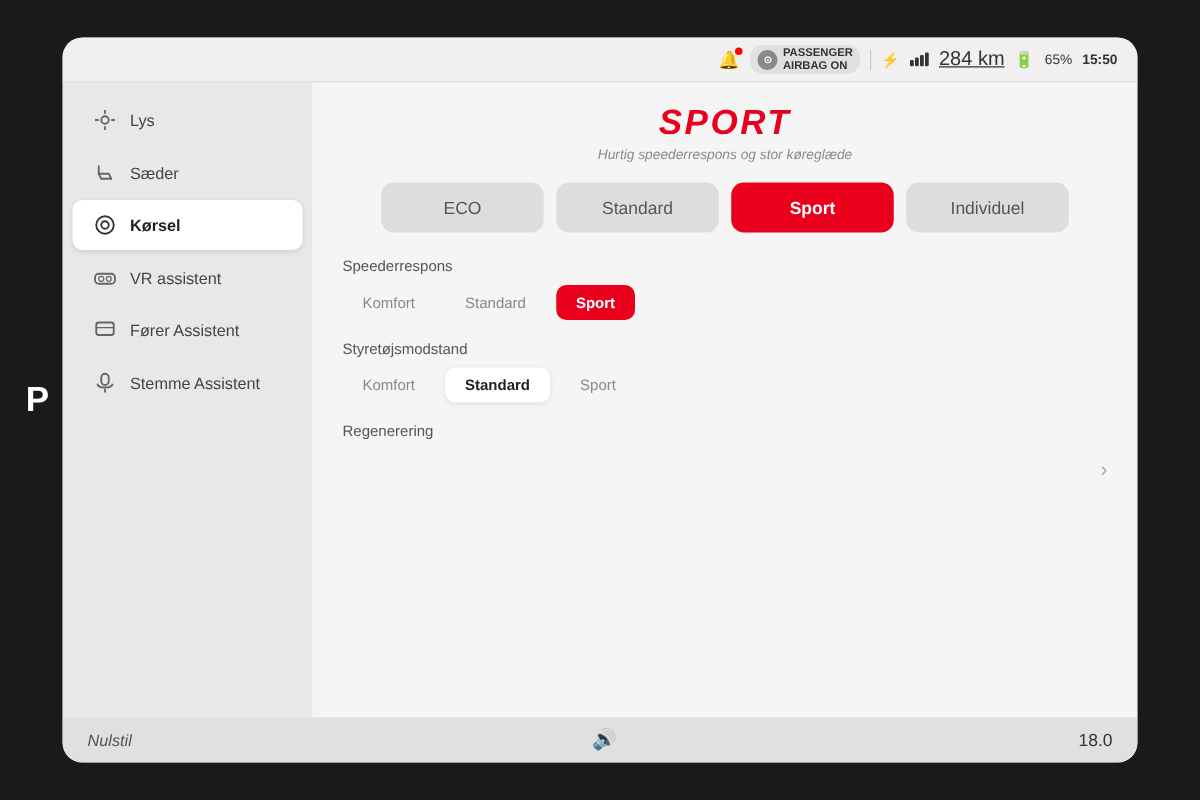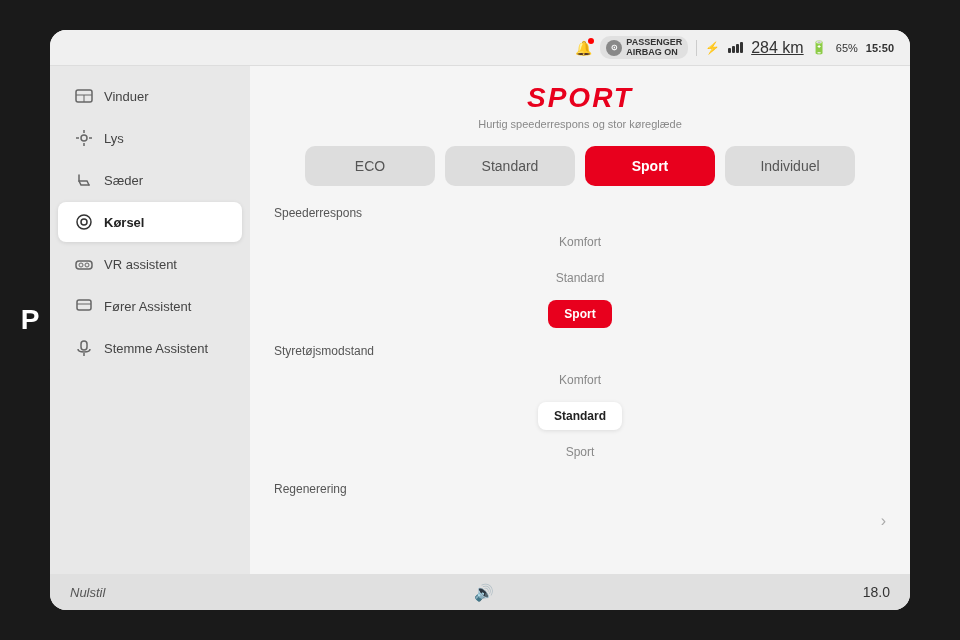--- a/index.html
+++ b/index.html
@@ -127,20 +127,21 @@
       color: #e8001d;
       font-style: italic;
       letter-spacing: 2px;
       margin-bottom: 4px;
     }
     .drive-mode-subtitle {
       text-align: center;
       font-size: 11px;
       color: #888;
       margin-bottom: 16px;
+      font-style: italic;
     }
 
     
     .mode-buttons {
       display: flex;
       gap: 10px;
       margin-bottom: 20px;
       justify-content: center;
     }
     .mode-btn {
@@ -167,22 +168,20 @@
     }
     .setting-label {
       font-size: 12px;
       font-weight: 400;
       color: #555;
       margin-bottom: 8px;
     }
     .setting-options {
       display: flex;
       gap: 8px;
-      align-items: center;
-      flex-direction: column;
     }
     .setting-opt {
       padding: 7px 16px;
       border-radius: 8px;
       background: transparent;
       color: #888;
       font-size: 12px;
       border: none;
       cursor: pointer;
     }
@@ -271,30 +270,20 @@
       <span class="range-info">284 km</span>
       <span class="battery-icon">🔋</span>
       <span>65%</span>
       <span class="time">15:50</span>
     </div>
 
     <div class="main-content">
 
       <div class="sidebar">
 
-        <div class="sidebar-item">
-          <div class="sidebar-icon">
-            <svg width="18" height="18" viewBox="0 0 18 18" fill="none">
-              <rect x="1" y="3" width="16" height="12" rx="2" stroke="#666" stroke-width="1.5" fill="none"></rect>
-              <line x1="1" y1="8" x2="17" y2="8" stroke="#666" stroke-width="1"></line>
-              <line x1="9" y1="8" x2="9" y2="15" stroke="#666" stroke-width="1"></line>
-            </svg>
-          </div>
-          <span>Vinduer</span>
-        </div>
 
         <div class="sidebar-item">
           <div class="sidebar-icon">
             <svg width="18" height="18" viewBox="0 0 18 18" fill="none">
               <circle cx="9" cy="9" r="3" stroke="#666" stroke-width="1.5"></circle>
               <line x1="9" y1="1" x2="9" y2="4" stroke="#666" stroke-width="1.5"></line>
               <line x1="9" y1="14" x2="9" y2="17" stroke="#666" stroke-width="1.5"></line>
               <line x1="1" y1="9" x2="4" y2="9" stroke="#666" stroke-width="1.5"></line>
               <line x1="14" y1="9" x2="17" y2="9" stroke="#666" stroke-width="1.5"></line>
             </svg>

